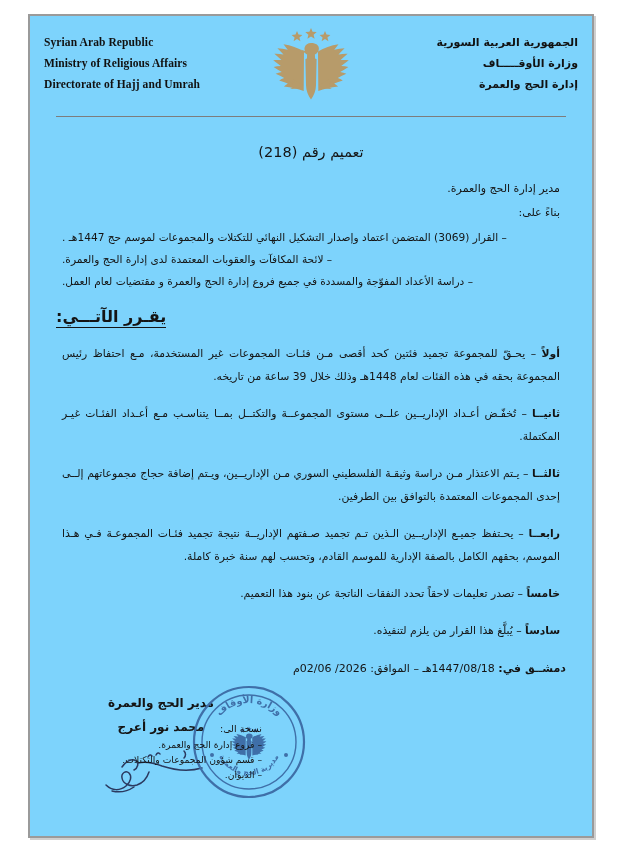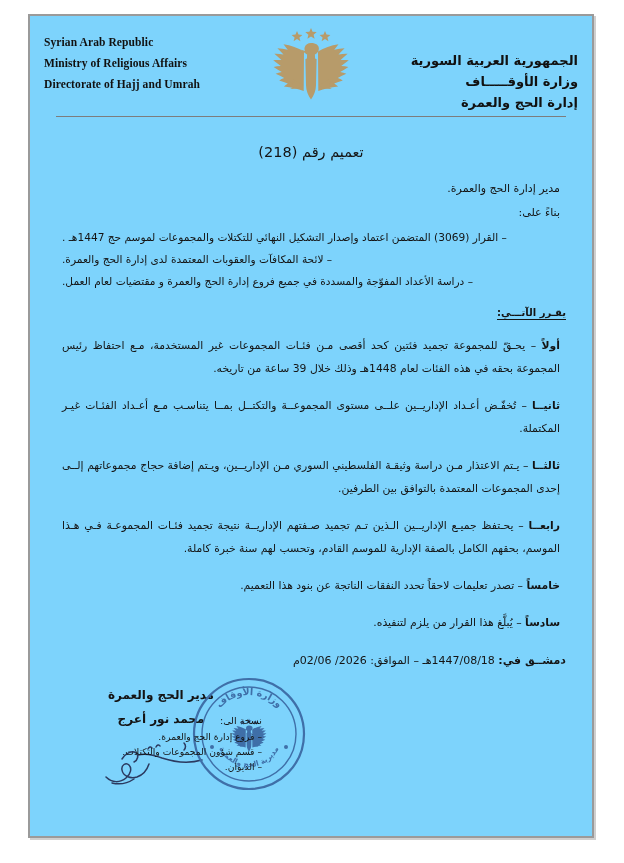--- a/index.html
+++ b/index.html
@@ -42,26 +42,26 @@
     font-family: "Liberation Serif", "DejaVu Serif", serif;
     font-weight: bold;
     font-size: 11.5px;
     color: #111111;
     line-height: 21px;
     letter-spacing: .1px;
   }
   .lh-ar {
     position: absolute;
     right: 14px;
-    top: 34px;
+    top: 16px;
     direction: rtl;
     text-align: right;
     font-family: "DejaVu Sans", "Liberation Sans", sans-serif;
     font-weight: bold;
-    font-size: 13px;
+    font-size: 11px;
     color: #111111;
     line-height: 21px;
   }
   .lh-ar .stretched { letter-spacing: .5px; }
 
   .emblem {
     position: absolute;
     left: 50%;
     top: 6px;
     transform: translateX(-50%);
@@ -120,22 +120,22 @@
   .basis-list li {
     font-size: 10.6px;
     line-height: 19px;
     text-align: left;
     direction: rtl;
     margin-bottom: 3px;
     padding-left: 6px;
   }
 
   .decides {
-    text-align: right;
-    font-size: 10px;
+    text-align: left;
+    font-size: 16px;
     font-weight: bold;
     margin: 4px 0 16px 0;
   }
   .decides span {
     border-bottom: 1.2px solid #141414;
     padding-bottom: 1px;
     letter-spacing: 1px;
   }
 
   .clauses { margin: 0; padding: 0; list-style: none; }

